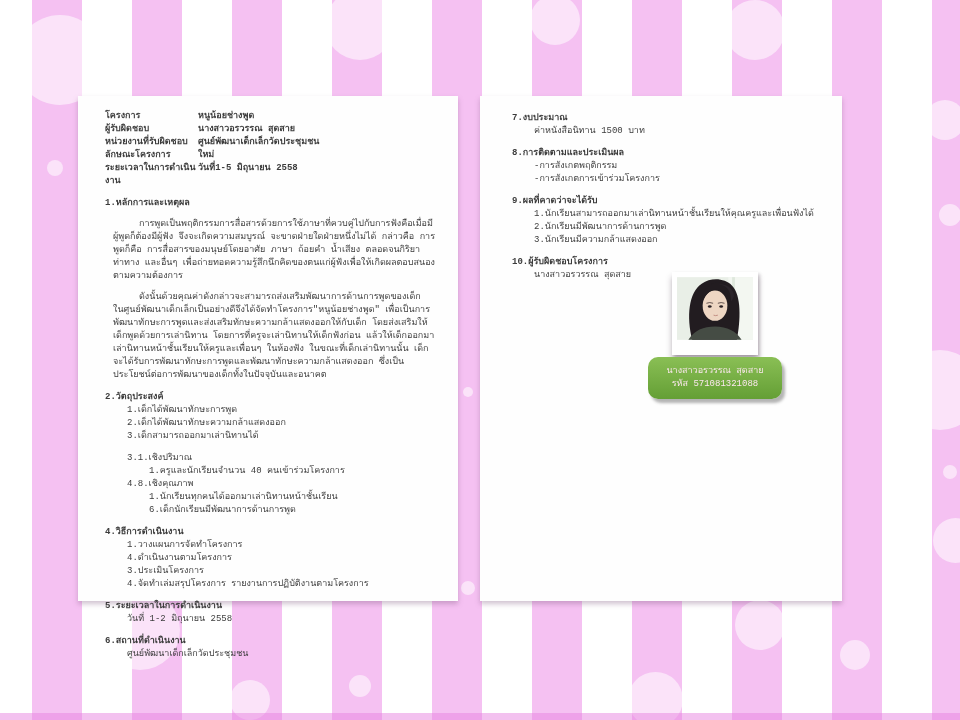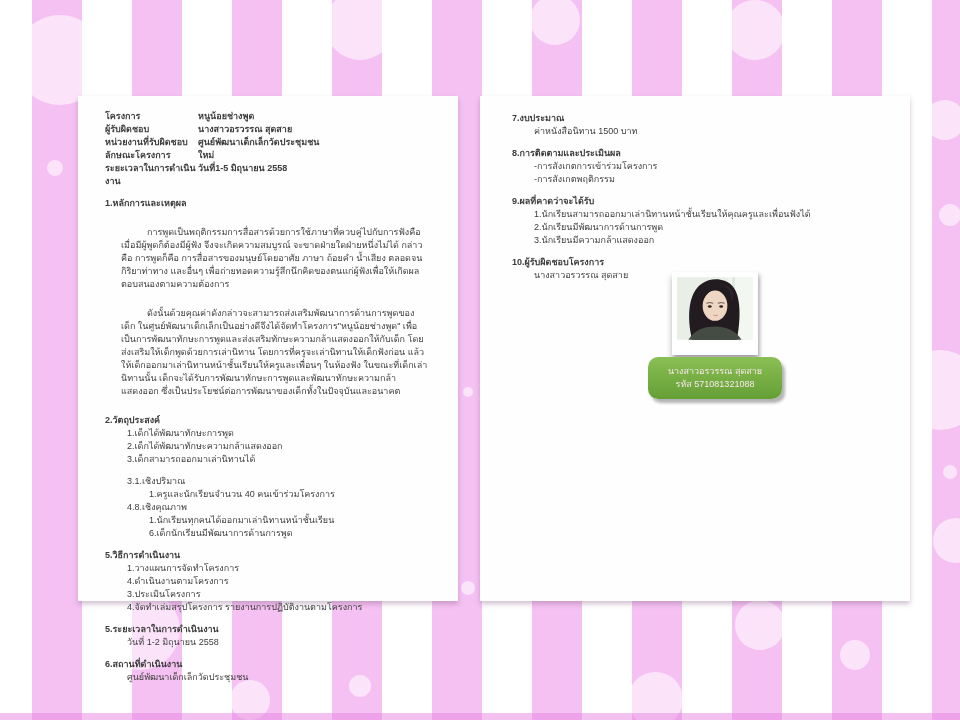--- a/index.html
+++ b/index.html
@@ -8,28 +8,28 @@
     font-family:"Liberation Sans","DejaVu Sans",sans-serif;
     background-color:#ffffff;
     background-image:repeating-linear-gradient(90deg,
       #ffffff 0,#ffffff 32px,
       #f5c1f2 32px,#f5c1f2 82px,
       #ffffff 82px,#ffffff 100px);
   }
   .dot{position:absolute;border-radius:50%;background:rgba(255,255,255,0.55);}
   .bottom-strip{position:absolute;left:0;bottom:0;width:960px;height:7px;background:rgba(232,132,223,0.5);}
   .page{position:absolute;top:96px;height:505px;background:#fefefe;box-sizing:border-box;
-        box-shadow:0 3px 5px rgba(120,80,120,0.35);color:#3c3c3c;font-size:9px;line-height:13px;}
+        box-shadow:0 3px 5px rgba(120,80,120,0.35);color:#3c3c3c;font-size:9px;line-height:13px;font-family:Liberation Mono, monospace;}
   .page-left{left:78px;width:380px;padding:14px 14px 0 27px;}
-  .page-right{left:480px;width:430px;padding:16px 14px 0 32px;}
+  .page-right{left:480px;width:362px;padding:16px 14px 0 32px;}
   .hdr-row{display:flex;font-weight:bold;}
   .hdr-label{width:93px;flex:none;}
   .sec{margin-top:9px;}
   .sec-h{font-weight:bold;}
-  .para{margin:16px;text-indent:26px;text-align:left;}
+  .para{margin:8px;text-indent:26px;text-align:left;}
   .it1{padding-left:22px;}
   .it2{padding-left:44px;}
   .dash{padding-left:22px;}
   .photo-frame{position:absolute;left:192px;top:176px;width:86px;height:83px;background:#ffffff;
       box-sizing:border-box;padding:5px 5px 15px 5px;box-shadow:0 5px 6px rgba(60,40,60,0.35),2px 2px 3px rgba(60,40,60,0.2);}
   .photo-frame svg{display:block;width:76px;height:63px;}
   .badge{position:absolute;left:168px;top:261px;width:134px;height:42px;border-radius:10px;
       background:linear-gradient(#8abf55,#649f35);
       box-shadow:3px 4px 3px rgba(70,70,70,0.4);
       display:flex;flex-direction:column;align-items:center;justify-content:center;
@@ -96,21 +96,21 @@
 
   <div class="sec">
     <div class="it1">3.1.เชิงปริมาณ</div>
     <div class="it2">1.ครูและนักเรียนจำนวน 40 คนเข้าร่วมโครงการ</div>
     <div class="it1">4.8.เชิงคุณภาพ</div>
     <div class="it2">1.นักเรียนทุกคนได้ออกมาเล่านิทานหน้าชั้นเรียน</div>
     <div class="it2">6.เด็กนักเรียนมีพัฒนาการด้านการพูด</div>
   </div>
 
   <div class="sec">
-    <div class="sec-h">5.วิธีการดำเนินงาน</div>
+    <div class="sec-h">4.วิธีการดำเนินงาน</div>
     <div class="it1">1.วางแผนการจัดทำโครงการ</div>
     <div class="it1">4.ดำเนินงานตามโครงการ</div>
     <div class="it1">3.ประเมินโครงการ</div>
     <div class="it1">4.จัดทำเล่มสรุปโครงการ รายงานการปฏิบัติงานตามโครงการ</div>
   </div>
 
   <div class="sec">
     <div class="sec-h">5.ระยะเวลาในการดำเนินงาน</div>
     <div class="it1">วันที่ 1-2 มิถุนายน 2558</div>
   </div>
@@ -122,22 +122,22 @@
 </div>
 
 <div class="page page-right">
   <div class="sec" style="margin-top:0;">
     <div class="sec-h">7.งบประมาณ</div>
     <div class="it1">ค่าหนังสือนิทาน    1500 บาท</div>
   </div>
 
   <div class="sec">
     <div class="sec-h">8.การติดตามและประเมินผล</div>
+    <div class="dash">-การสังเกตพฤติกรรม</div>
     <div class="dash">-การสังเกตการเข้าร่วมโครงการ</div>
-    <div class="dash">-การสังเกตพฤติกรรม</div>
   </div>
 
   <div class="sec">
     <div class="sec-h">9.ผลที่คาดว่าจะได้รับ</div>
     <div class="it1">1.นักเรียนสามารถออกมาเล่านิทานหน้าชั้นเรียนให้คุณครูและเพื่อนฟังได้</div>
     <div class="it1">2.นักเรียนมีพัฒนาการด้านการพูด</div>
     <div class="it1">3.นักเรียนมีความกล้าแสดงออก</div>
   </div>
 
   <div class="sec">

